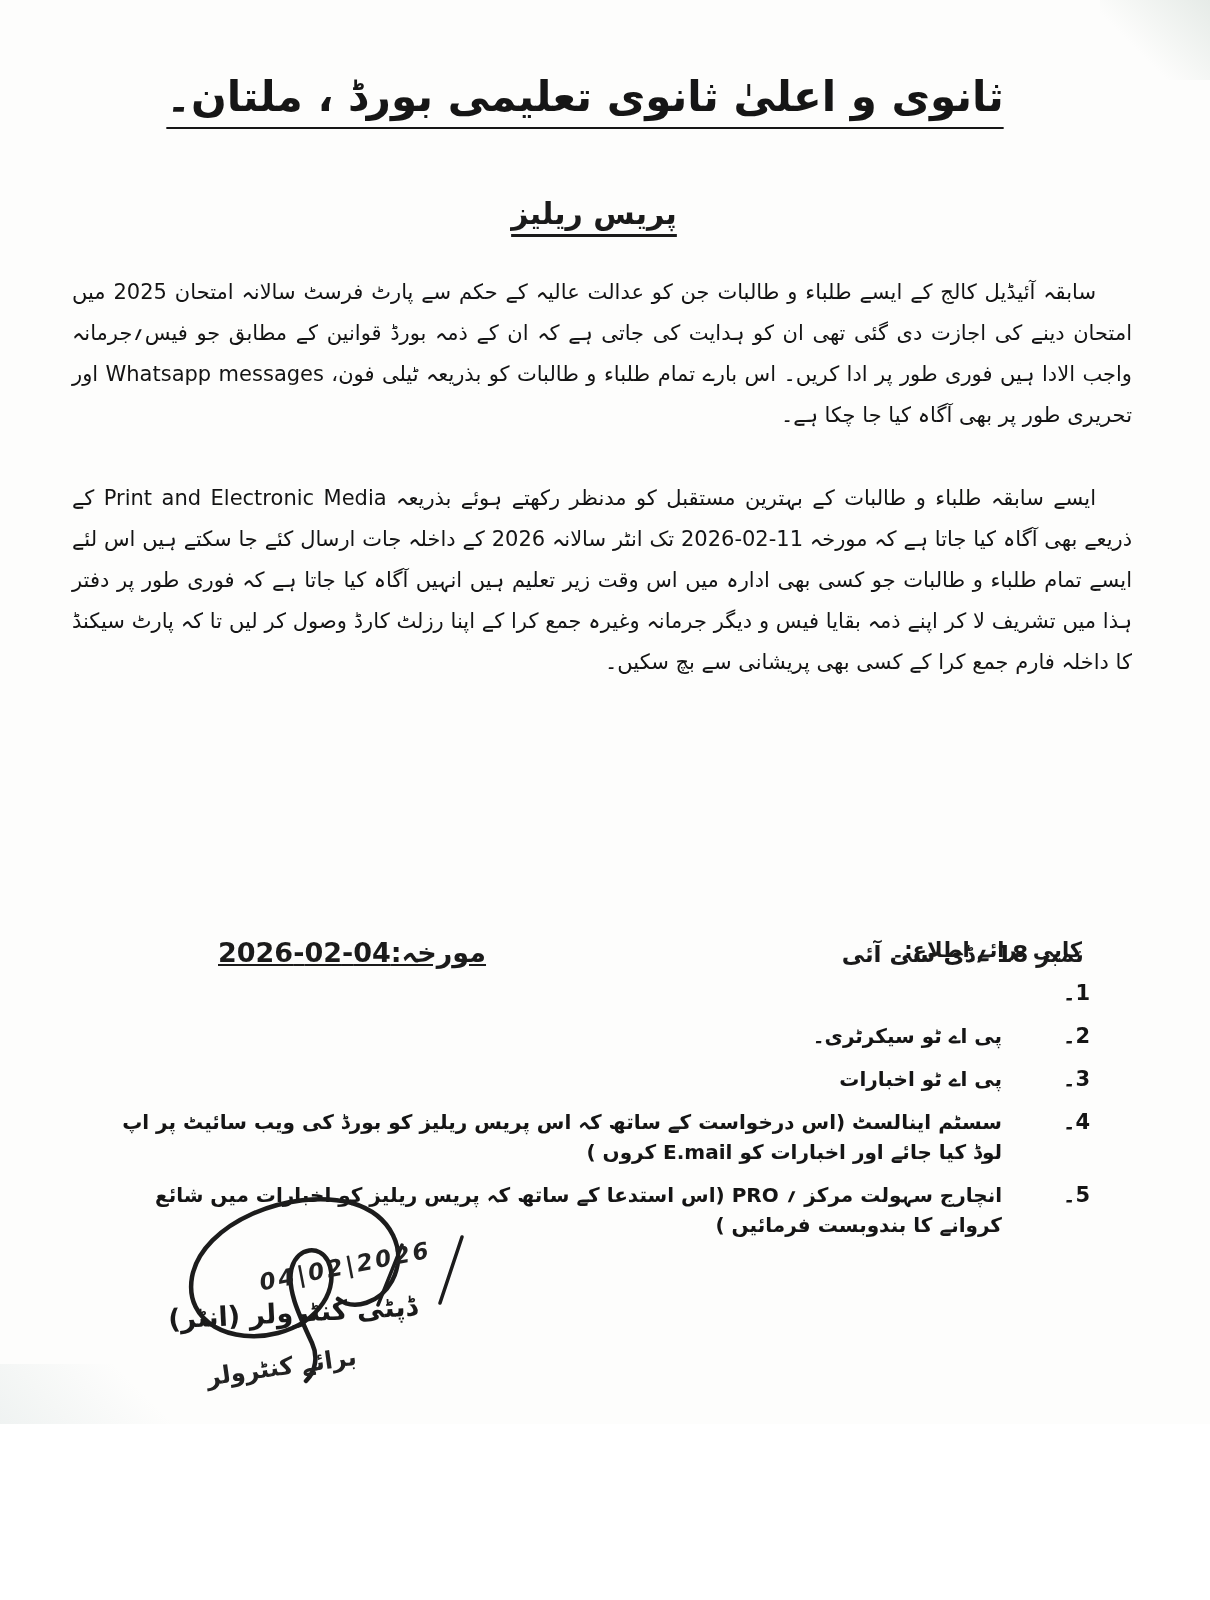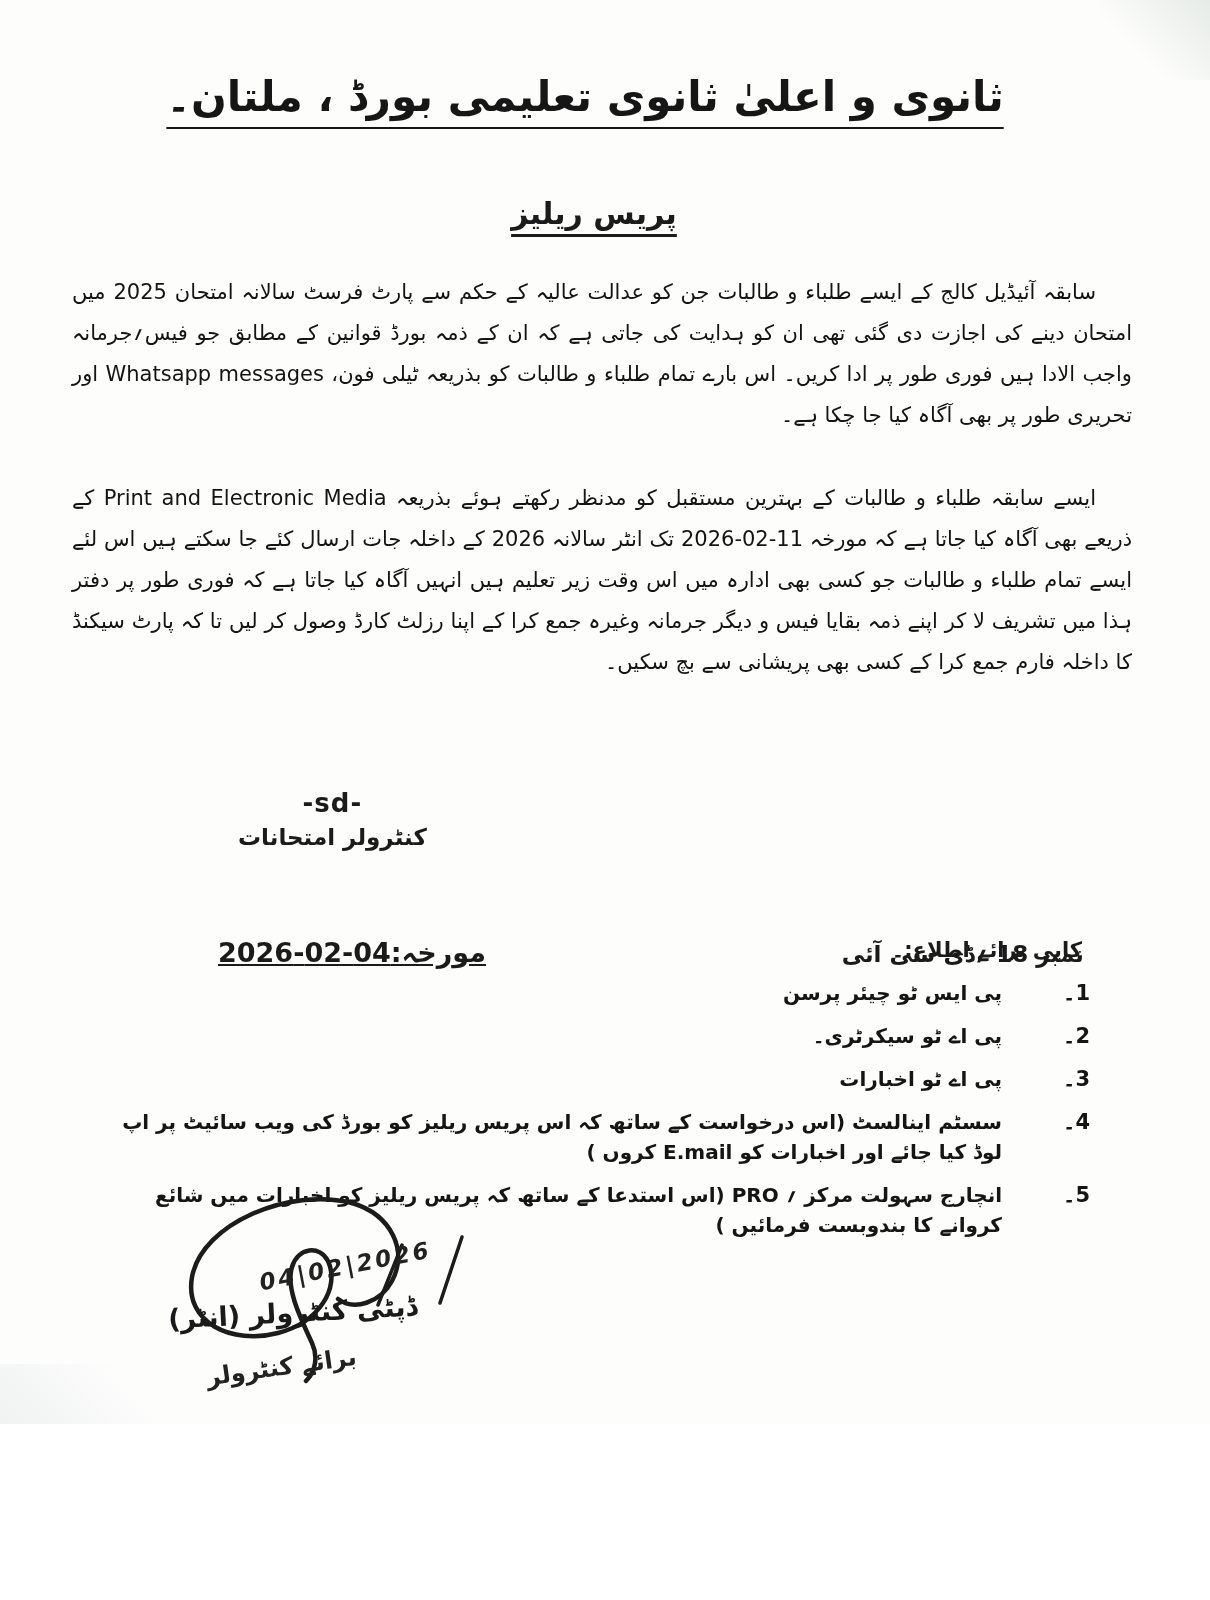--- a/index.html
+++ b/index.html
@@ -175,36 +175,31 @@
   <div class="corner-tint-bl"></div>
 
   <div class="org-title">ثانوی و اعلیٰ ثانوی تعلیمی بورڈ ، ملتان۔</div>
 
   <div class="doc-type">پریس ریلیز</div>
 
   <div class="para para-1">سابقہ آئیڈیل کالج کے ایسے طلباء و طالبات جن کو عدالت عالیہ کے حکم سے پارٹ فرسٹ سالانہ امتحان 2025 میں امتحان دینے کی اجازت دی گئی تھی ان کو ہدایت کی جاتی ہے کہ ان کے ذمہ بورڈ قوانین کے مطابق جو فیس؍جرمانہ واجب الادا ہیں فوری طور پر ادا کریں۔ اس بارے تمام طلباء و طالبات کو بذریعہ ٹیلی فون، Whatsapp messages اور تحریری طور پر بھی آگاہ کیا جا چکا ہے۔</div>
 
   <div class="para para-2">ایسے سابقہ طلباء و طالبات کے بہترین مستقبل کو مدنظر رکھتے ہوئے بذریعہ Print and Electronic Media کے ذریعے بھی آگاہ کیا جاتا ہے کہ مورخہ 11-02-2026 تک انٹر سالانہ 2026 کے داخلہ جات ارسال کئے جا سکتے ہیں اس لئے ایسے تمام طلباء و طالبات جو کسی بھی ادارہ میں اس وقت زیر تعلیم ہیں انہیں آگاہ کیا جاتا ہے کہ فوری طور پر دفتر ہذا میں تشریف لا کر اپنے ذمہ بقایا فیس و دیگر جرمانہ وغیرہ جمع کرا کے اپنا رزلٹ کارڈ وصول کر لیں تا کہ پارٹ سیکنڈ کا داخلہ فارم جمع کرا کے کسی بھی پریشانی سے بچ سکیں۔</div>
 
-  <div class="sd-block">
-    <div class="sd-mark">-sd-</div>
-    <div class="controller-title">کنٹرولر امتحانات</div>
-  </div>
 
   <div class="ref-row">
     <span class="ref-number">نمبر 18 ؍ڈی سی آئی</span>
     <span class="date-line">مورخہ:04-02-2026</span>
   </div>
 
   <div class="copy-heading">کاپی برائے اطلاع:۔</div>
 
   <div class="cc-list">
     <div class="cc-item">
       <span class="cc-num">1۔</span>
-      <span class="cc-text">پی ایس ٹو چیئر پرسن</span>
     </div>
     <div class="cc-item">
       <span class="cc-num">2۔</span>
       <span class="cc-text">پی اے ٹو سیکرٹری۔</span>
     </div>
     <div class="cc-item">
       <span class="cc-num">3۔</span>
       <span class="cc-text">پی اے ٹو اخبارات</span>
     </div>
     <div class="cc-item">

